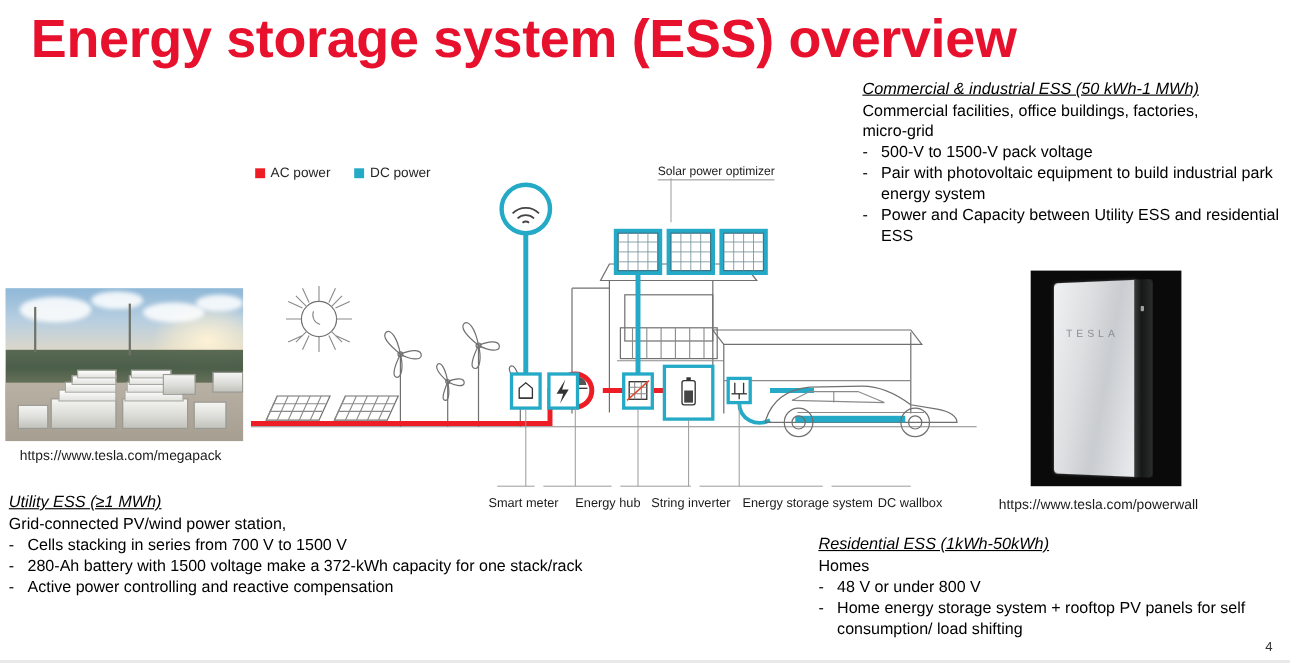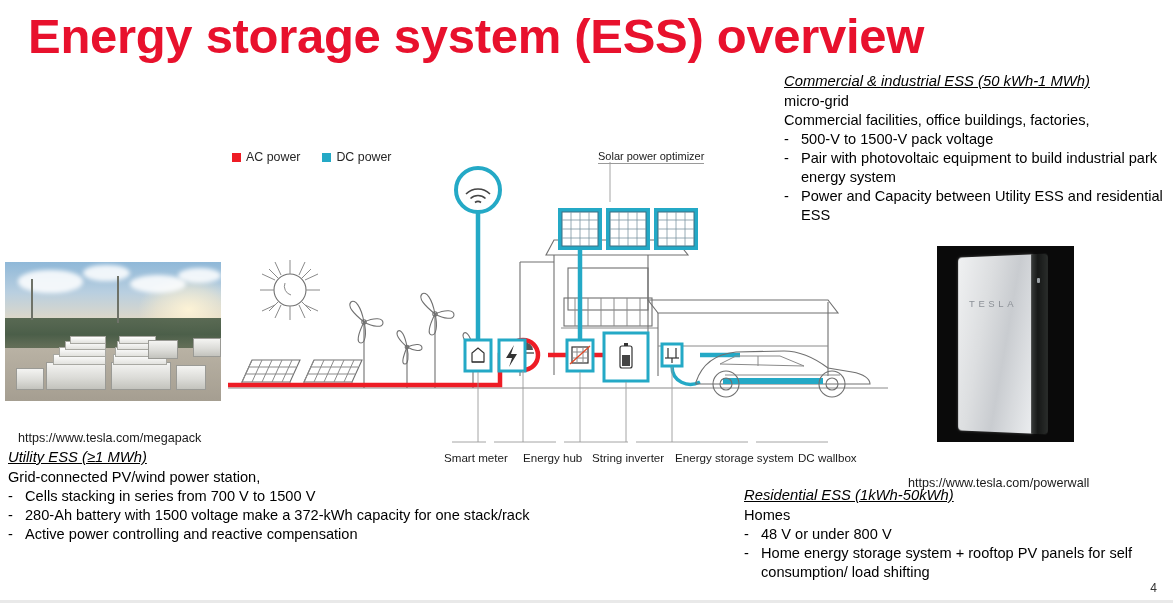--- a/index.html
+++ b/index.html
@@ -105,21 +105,21 @@
     position:absolute; left:32px; top:52px;
     font-size:9.5px; letter-spacing:3.6px; color:#8b9096;
     font-family:"Liberation Sans", sans-serif;
   }
   #powerwall-photo .pw-dot {
     position:absolute; left:100px; top:32px; width:3px; height:5px;
     background:#9aa0a4; border-radius:1px;
   }
   .photo-caption {
     position: absolute;
-    font-size: 12.6px; color:#1a1a1a; white-space: nowrap; margin-top: 24px;
+    font-size: 12.6px; color:#1a1a1a; white-space: nowrap;
   }
   #megapack-caption { left: 18px; top: 407px; }
   #powerwall-caption { left: 908px; top: 452px; }
 
   
   #diagram-legend {
     position:absolute; left:232px; top:150px;
     display:flex; gap:22px; align-items:center;
     font-size:12.4px; color:#262626;
   }
@@ -407,22 +407,22 @@
   <div id="diagram-callouts">
     <span class="co" style="left:4px">Smart meter</span>
     <span class="co" style="left:83px">Energy hub</span>
     <span class="co" style="left:152px">String inverter</span>
     <span class="co" style="left:235px">Energy storage system</span>
     <span class="co" style="left:358px">DC wallbox</span>
   </div>
 
   <div class="txt-block" id="block-commercial">
     <div class="blk-head">Commercial &amp; industrial ESS (50 kWh-1 MWh)</div>
+    <div class="blk-line">Commercial facilities, office buildings, factories,</div>
     <div class="blk-line">micro-grid</div>
-    <div class="blk-line">Commercial facilities, office buildings, factories,</div>
     <div class="blk-bullet">
       <span class="dash">-</span>
       <span class="btext">500-V to 1500-V pack voltage</span>
     </div>
     <div class="blk-bullet">
       <span class="dash">-</span>
       <span class="btext">Pair with photovoltaic equipment to build industrial park energy system</span>
     </div>
     <div class="blk-bullet">
       <span class="dash">-</span>

